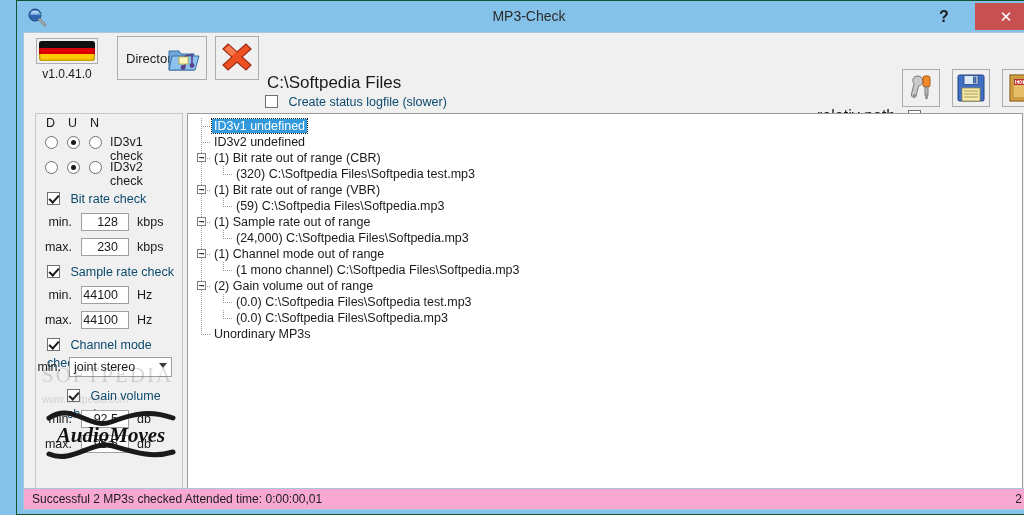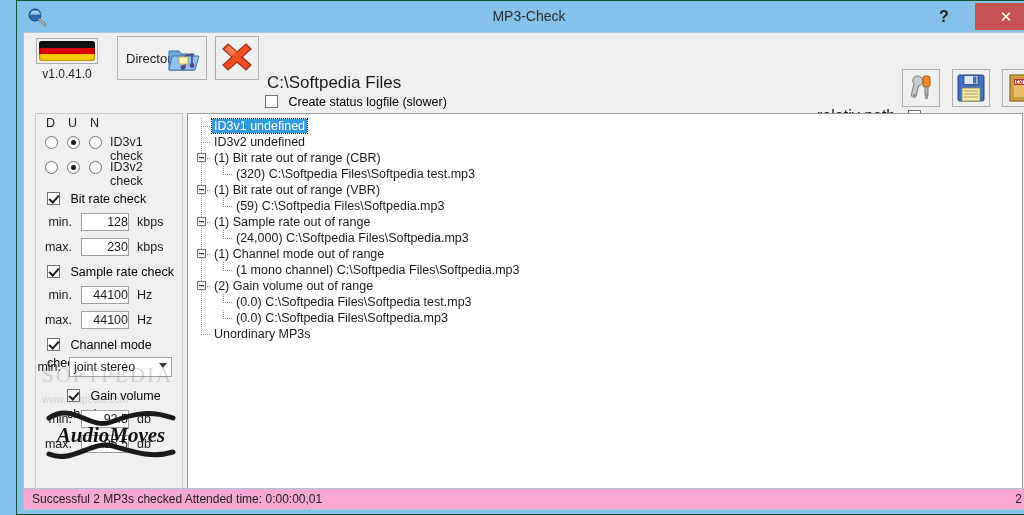--- a/index.html
+++ b/index.html
@@ -78,21 +78,21 @@
   
   .cb{
     display:inline-block;width:13px;height:13px;background:#fff;
     border:1px solid #707070;box-sizing:border-box;position:relative;
     vertical-align:-2px;cursor:default;
   }
   .cb.checked:after{
     content:"";position:absolute;left:3px;top:0px;width:4px;height:8px;
     border:solid #1a1a1a;border-width:0 2px 2px 0;transform:rotate(42deg);
   }
-  .cb-label{font-size:12.5px;color:#000000;margin-left:6px;cursor:default;}
+  .cb-label{font-size:12.5px;color:#0c4a6e;margin-left:6px;cursor:default;}
   .radio{
     display:inline-block;width:13px;height:13px;border-radius:50%;
     background:#fff;border:1px solid #707070;box-sizing:border-box;
     position:relative;vertical-align:-2px;cursor:default;
   }
   .radio.checked:after{
     content:"";position:absolute;left:3px;top:3px;width:5px;height:5px;
     border-radius:50%;background:#1a1a1a;
   }
   
@@ -105,21 +105,21 @@
   .rr-label{position:absolute;font-size:12.5px;color:#1a1a1a;}
   .chk-row{position:absolute;}
   .minmax{position:absolute;}
   .mm-lbl{
     position:absolute;font-size:12.5px;color:#1a1a1a;text-align:right;width:30px;
   }
   .num-field{
     position:absolute;width:48px;height:18px;background:#fff;
     border:1px solid #a0a0a0;box-sizing:border-box;
     font-size:12.5px;color:#1a1a1a;text-align:right;
-    line-height:17px;padding-right:0;cursor:text;
+    line-height:17px;padding-right:10px;cursor:text;
   }
   .unit{position:absolute;font-size:12.5px;color:#1a1a1a;}
   .combo{
     position:absolute;width:103px;height:20px;background:#fff;
     border:1px solid #a0a0a0;box-sizing:border-box;
     font-size:12.5px;color:#1a1a1a;line-height:19px;padding-left:4px;cursor:default;
   }
   .combo .arrow{
     position:absolute;right:4px;top:5px;width:0;height:0;
     border-left:4px solid transparent;border-right:4px solid transparent;

